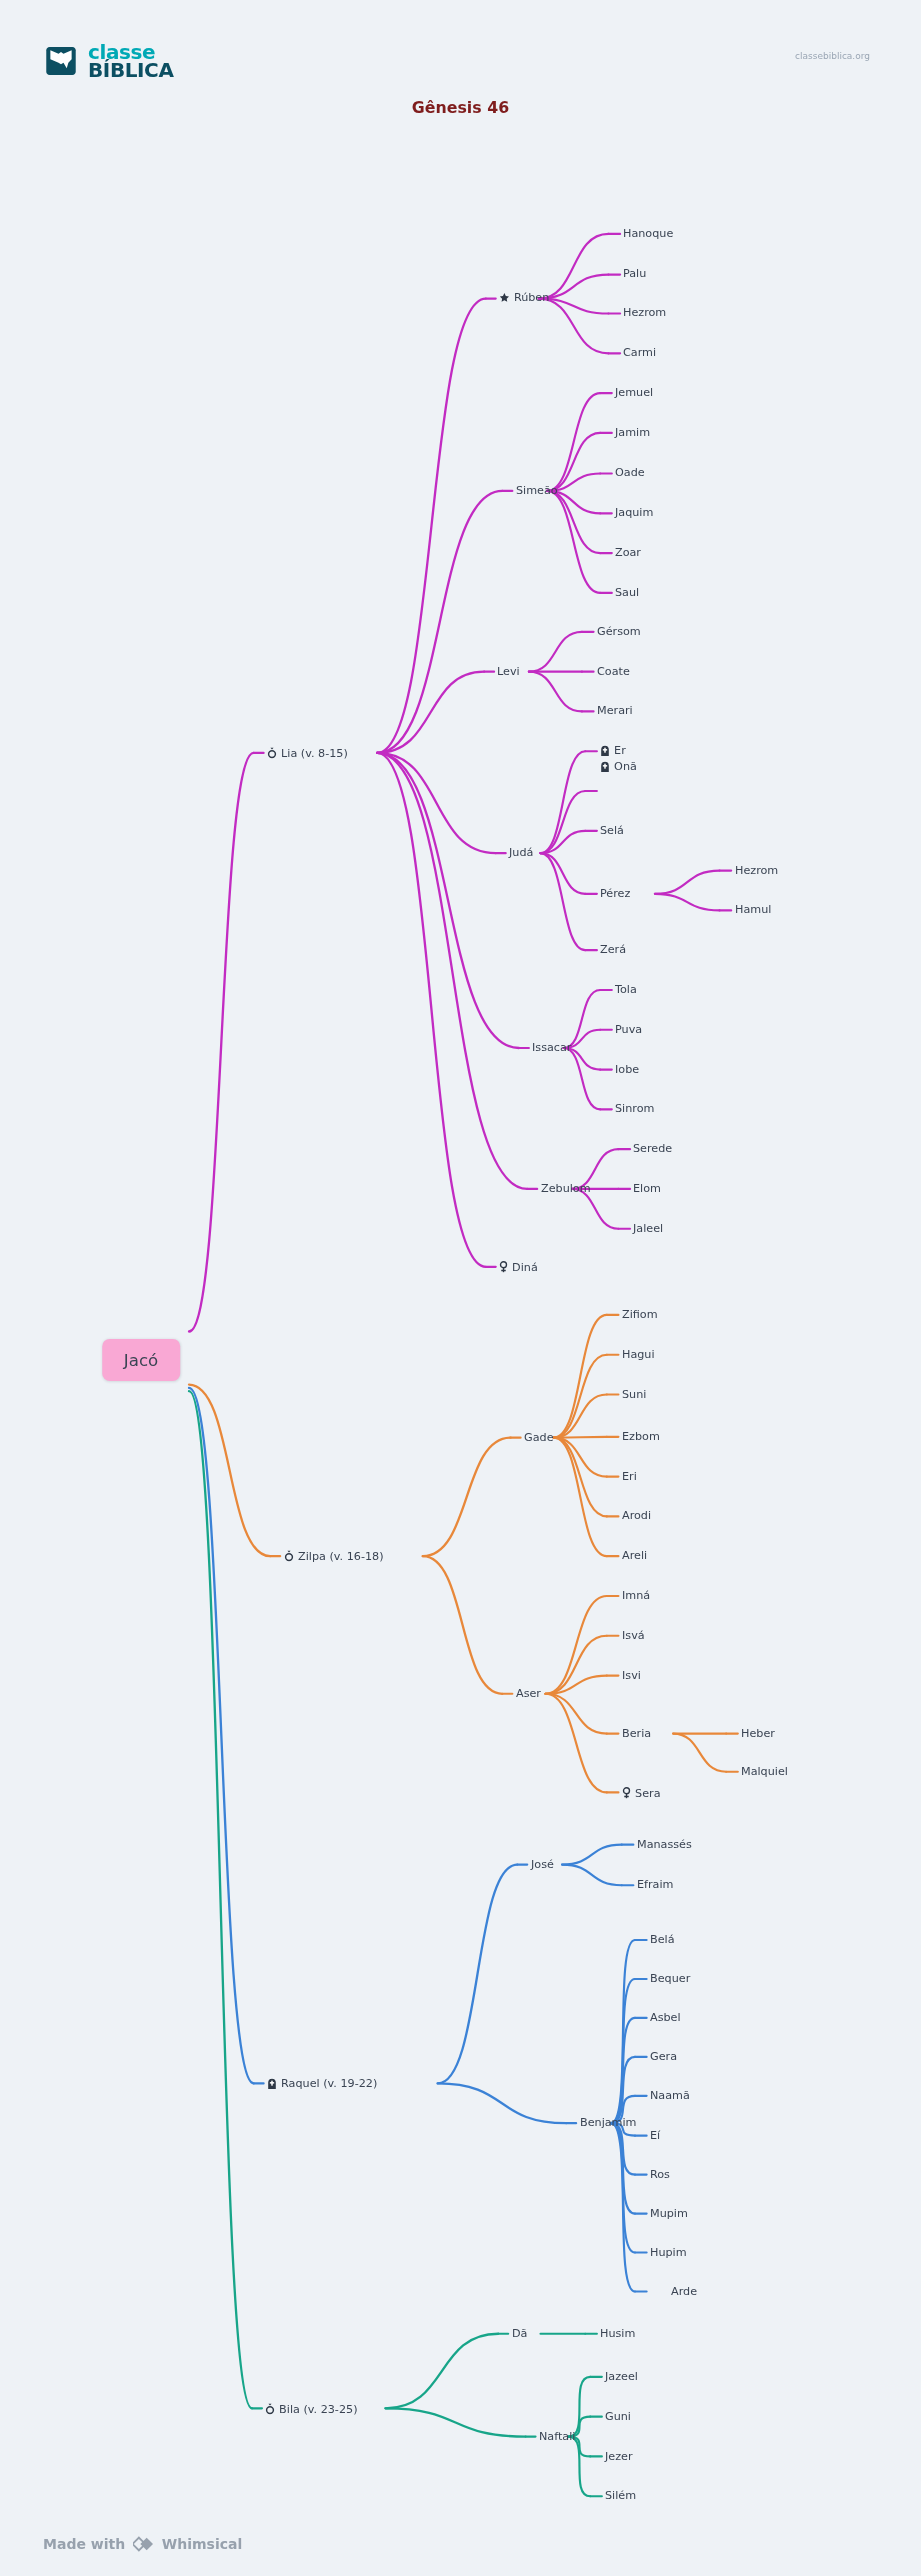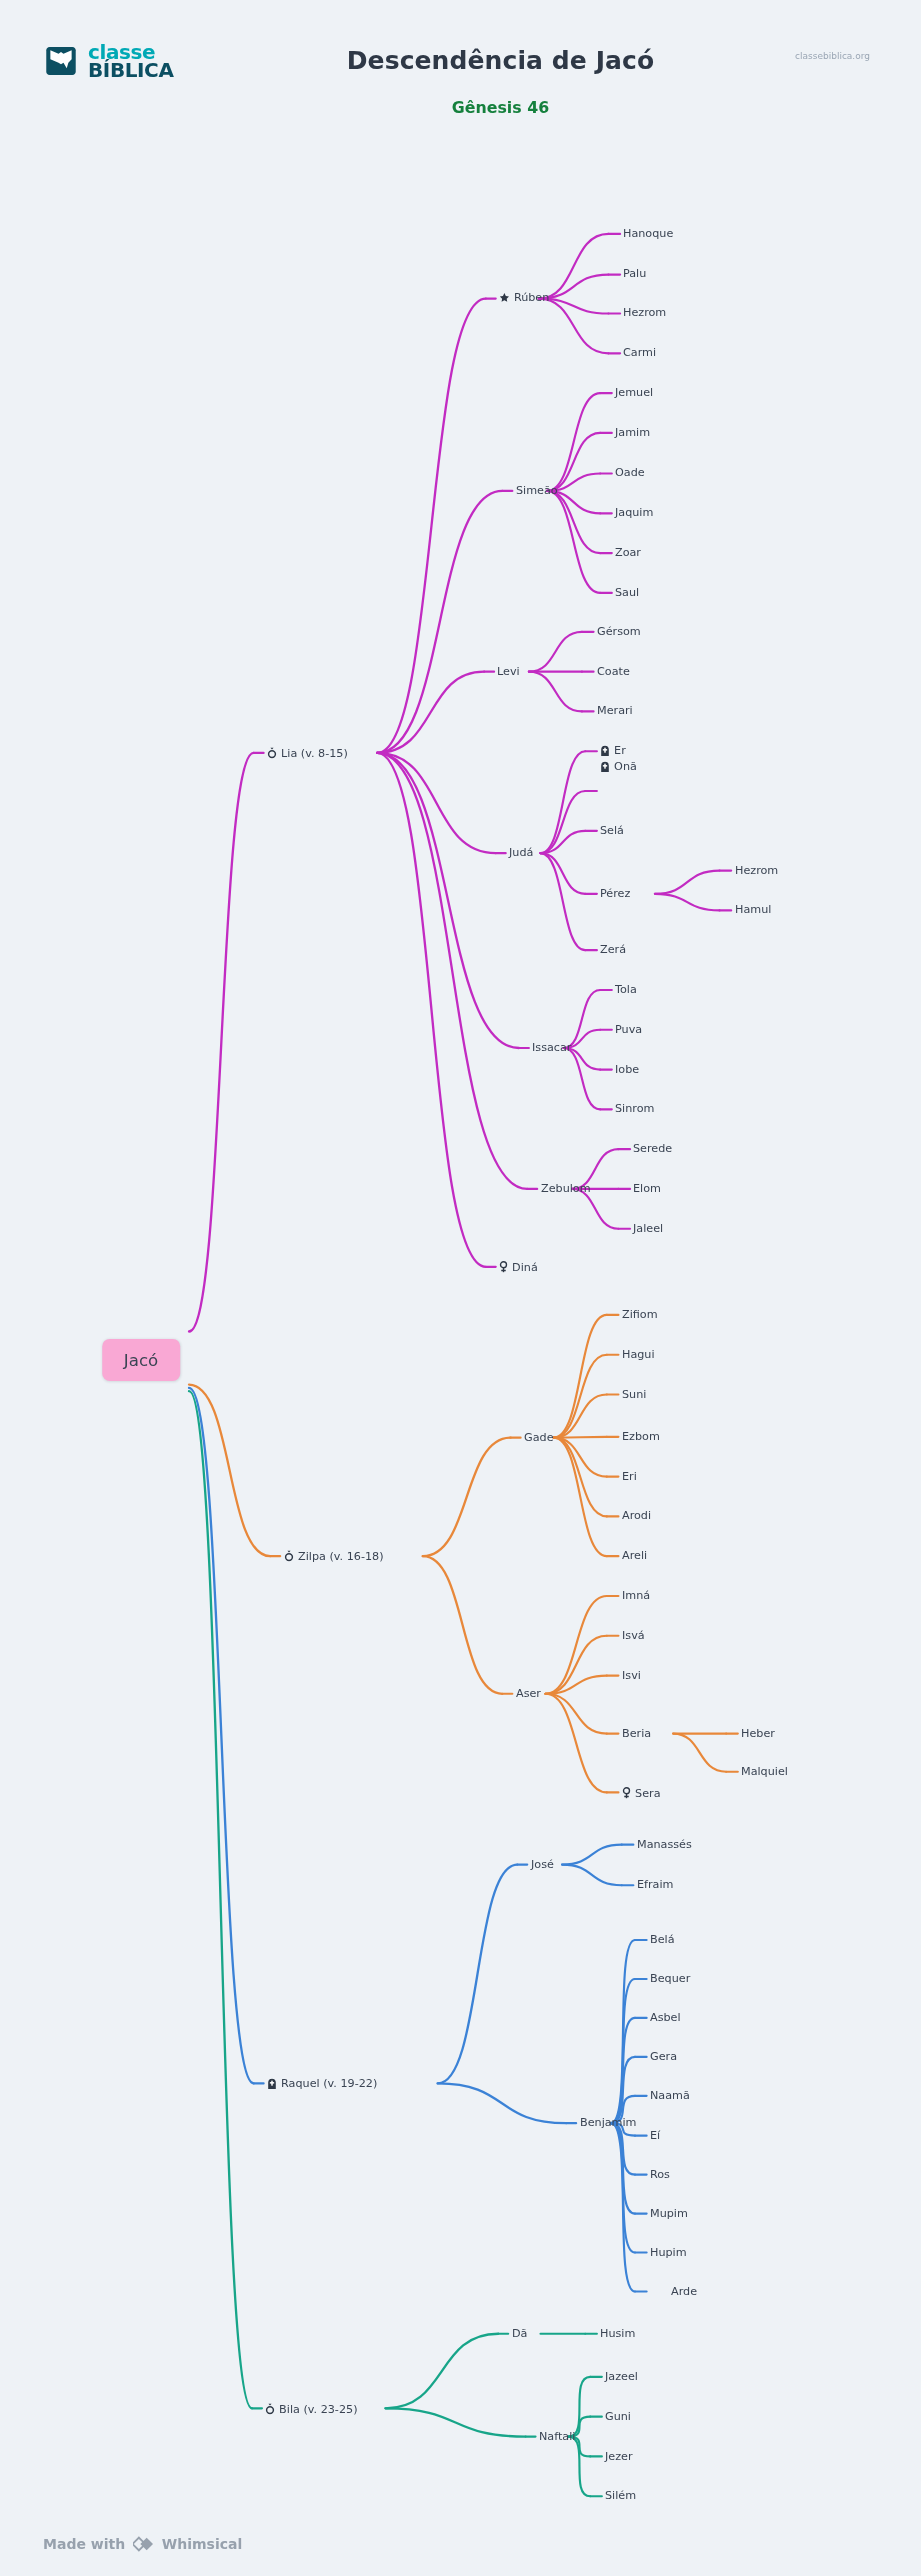--- a/index.html
+++ b/index.html
@@ -5,30 +5,30 @@
   * { box-sizing: border-box; margin: 0; padding: 0; }
   html, body {
     width: 921px; height: 2576px;
     background: #eef2f6;
     font-family: "DejaVu Sans", sans-serif;
     overflow: hidden;
   }
   #root { position: relative; width: 921px; height: 2576px; }
 
   
-  .header { position: absolute; top: 0; left: 0; width: 921px; height: 141px; padding-left: 40px; }
+  .header { position: absolute; top: 0; left: 0; width: 921px; height: 141px; }
   .logo { position: absolute; left: 43px; top: 43px; display: flex; align-items: center; gap: 9px; }
   .logo-mark { width: 36px; height: 36px; }
   .logo-words { display: flex; flex-direction: column; line-height: 0.92; }
   .logo-top { font-size: 20px; font-weight: 700; color: #00a9b5; letter-spacing: -0.4px; }
   .logo-bot { font-size: 20px; font-weight: 700; color: #0c4f62; letter-spacing: -0.4px; }
   .title { position: absolute; width: 921px; top: 46px; text-align: center;
            font-size: 25px; font-weight: 700; color: #2e3846; letter-spacing: 0.1px; }
   .subtitle { position: absolute; width: 921px; top: 98px; text-align: center;
-              font-size: 15.8px; font-weight: 600; color: #15803d; }
+              font-size: 15.8px; font-weight: 600; color: #7f1d1d; }
   .site { position: absolute; right: 51px; top: 51px; font-size: 9px; color: #9aa6b4; font-weight: 500; }
 
   
   .footer { position: absolute; left: 43px; bottom: 23px; display: flex; align-items: center; gap: 7.5px; }
   .footer-text { font-size: 14px; font-weight: 700; color: #97a1ad; }
   .wh-mark { width: 21.6px; height: 18px; }
 
   
   #wires { position: absolute; left: 0; top: 0; width: 921px; height: 2576px; pointer-events: none; }
 
@@ -223,21 +223,20 @@
       <svg class="logo-mark" viewBox="0 0 44 44">
         <path d="M4 9 C4 6.8 5.8 5 8 5 L36 5 C38.2 5 40 6.8 40 9 L40 35 C40 37.2 38.2 39 36 39 L8 39 C5.8 39 4 37.2 4 35 Z" fill="#0c4f62"></path>
         <path d="M9 9 L19 13 L22 11 L22 26 L19 24 L9 20 Z" fill="#ffffff"></path>
         <path d="M35 9 L25 13 L22 11 L22 26 L25 24 L29 31 L31 24 L35 20 Z" fill="#ffffff"></path>
       </svg>
       <div class="logo-words">
         <span class="logo-top">classe</span>
         <span class="logo-bot">BÍBLICA</span>
       </div>
     </div>
-    <div class="title">Descendência de Jacó</div>
     <div class="subtitle">Gênesis 46</div>
     <div class="site">classebiblica.org</div>
   </div>
 
   <div id="nodes">
       <div class="root-node" style="left: 141px; top: 1360px;">Jacó</div>
       <div class="node right" style="left: 267px; top: 753px;">
         <span class="glyph">
           <svg width="10" height="12.4" viewBox="0 0 12 16">
             <path d="M4 1.2h4l-2 2.4z" fill="#2e3846"></path>

